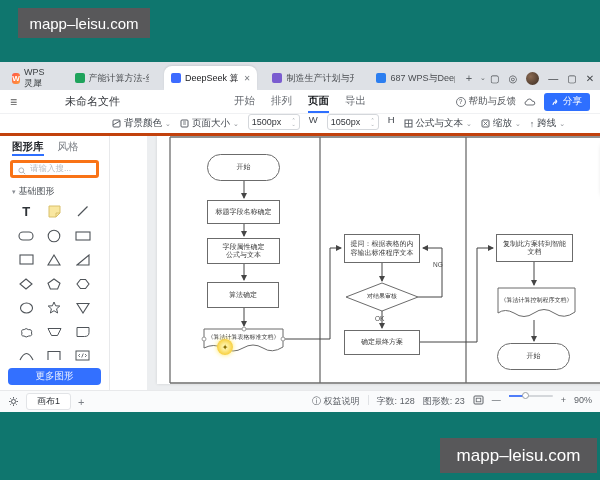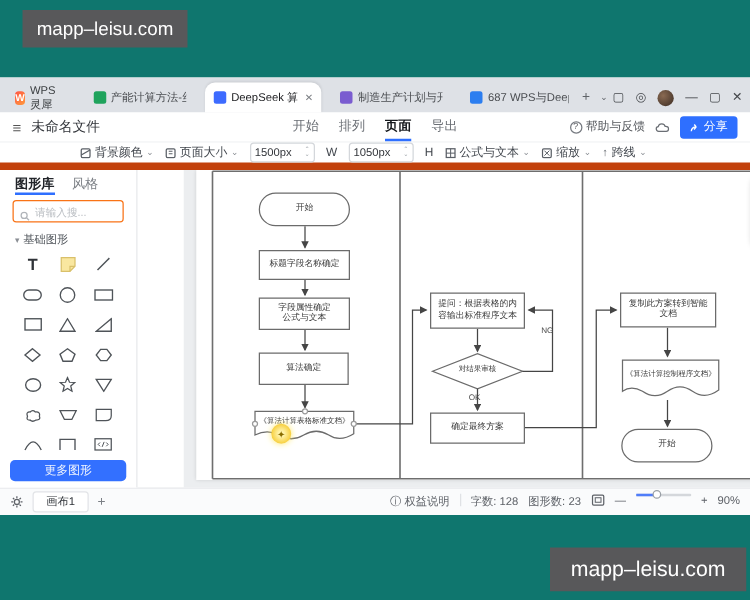--- a/index.html
+++ b/index.html
@@ -29,46 +29,46 @@
   .fav.c1{background:#1fa35c;} .fav.c2{background:#3d6bff;} .fav.c3{background:#7a5cd0;} .fav.c4{background:#2c7ef0;}
   .tab-x{font-size:8px;color:#7a7d82;margin-left:2px;}
   .strip-btn{font-size:11px;color:#5f6368;height:24px;display:flex;align-items:center;padding:0 4px;}
   .win-ctl{margin-left:auto;display:flex;align-items:center;gap:9px;height:24px;color:#55585c;font-size:9px;}
   .avatar{width:13px;height:13px;border-radius:50%;background:radial-gradient(circle at 35% 35%,#8a6a52,#3a2b22);}
   .wc{font-size:10px;color:#45484c;}
 
   
   .appbar{height:23px;background:#fff;display:flex;align-items:center;padding:0 10px;position:relative;flex:0 0 auto;}
   .hamb{font-size:12px;color:#555;margin-right:8px;}
-  .fname{font-size:11px;color:#33363b;}
+  .fname{font-size:11px;color:#33363b;margin-left:40px;}
   .menus{position:absolute;left:50%;transform:translateX(-50%);display:flex;gap:16px;font-size:10.5px;color:#6a6e74;height:100%;align-items:center;}
   .menu-item{height:100%;display:flex;align-items:center;border-bottom:2px solid transparent;}
   .menu-item.active{color:#16191d;font-weight:bold;border-bottom:2px solid #2e6fff;}
   .appbar-right{margin-left:auto;display:flex;align-items:center;gap:8px;}
   .help{display:flex;align-items:center;gap:3px;font-size:9.5px;color:#55585d;}
   .qmark{width:10px;height:10px;border:1px solid #767a80;border-radius:50%;font-size:7px;display:flex;align-items:center;justify-content:center;}
   .share-btn{background:#2e6fff;color:#fff;font-size:9.5px;border-radius:3px;padding:2.5px 8px;display:flex;align-items:center;gap:3px;}
 
   
-  .formatbar{height:23px;background:#fff;border-top:1px solid #f0f1f3;border-bottom:6px solid #c2410c;
-    display:flex;align-items:center;gap:9px;padding-left:64px;font-size:9.5px;color:#41464d;flex:0 0 auto;}
+  .formatbar{height:23px;background:#fff;border-top:1px solid #f0f1f3;border-bottom:3px solid #c2410c;
+    display:flex;gap:9px;padding-left:112px;font-size:9.5px;color:#41464d;flex:0 0 auto;}
   .fb-item{display:flex;align-items:center;gap:3px;white-space:nowrap;}
   .fb-ico{font-size:9px;color:#5a5f66;}
   .caret{font-size:7px;color:#8a8e94;}
   .num-box{display:flex;align-items:center;justify-content:space-between;width:52px;height:16px;border:1px solid #d4d7db;
     border-radius:3px;padding:0 3px;font-size:9px;color:#33363b;}
   .stepper{display:flex;flex-direction:column;font-size:5px;line-height:4px;color:#9aa0a6;}
 
   
   .main{flex:1 1 auto;display:flex;min-height:0;gap:37px;}
   .sidebar{width:110px;background:#fff;border-right:1px solid #e8e9eb;position:relative;flex:0 0 auto;}
   .sb-tabs{display:flex;gap:14px;padding:4px 12px 0;font-size:10.5px;color:#7b7f85;height:20px;}
   .sb-tab{padding-bottom:3px;border-bottom:2px solid transparent;}
   .sb-tab.active{color:#23262b;font-weight:bold;border-bottom:2px solid #2e6fff;}
-  .sb-search{margin:4px 10px 0;height:18px;border:1px solid #f97316;border-radius:3px;display:flex;align-items:flex-end;gap:4px;padding:0 5px;}
+  .sb-search{margin:4px 10px 0;height:18px;border:3px solid #f97316;border-radius:3px;display:flex;align-items:flex-end;gap:4px;padding:0 5px;}
   .sb-search .ph{font-size:8.5px;color:#b9bdc2;}
   .sb-section{display:flex;align-items:center;gap:3px;font-size:9px;color:#4f545a;margin:7px 12px 2px;}
   .sb-grid{display:grid;grid-template-columns:repeat(3,1fr);row-gap:9px;justify-items:center;padding:4px 12px 0;}
   .cell{width:18px;height:15px;display:flex;align-items:center;justify-content:center;}
   .more-btn{position:absolute;left:8px;right:8px;top:232px;height:17px;background:#3370ff;color:#eef3ff;font-size:9.5px;
     border-radius:4px;display:flex;align-items:center;justify-content:center;}
 
   
   .canvas{flex:1 1 auto;position:relative;background:#eceef0;overflow:hidden;}
   .page{position:absolute;left:10px;top:0;width:486px;height:248px;background:#fff;box-shadow:0 0 3px rgba(0,0,0,.12);}

